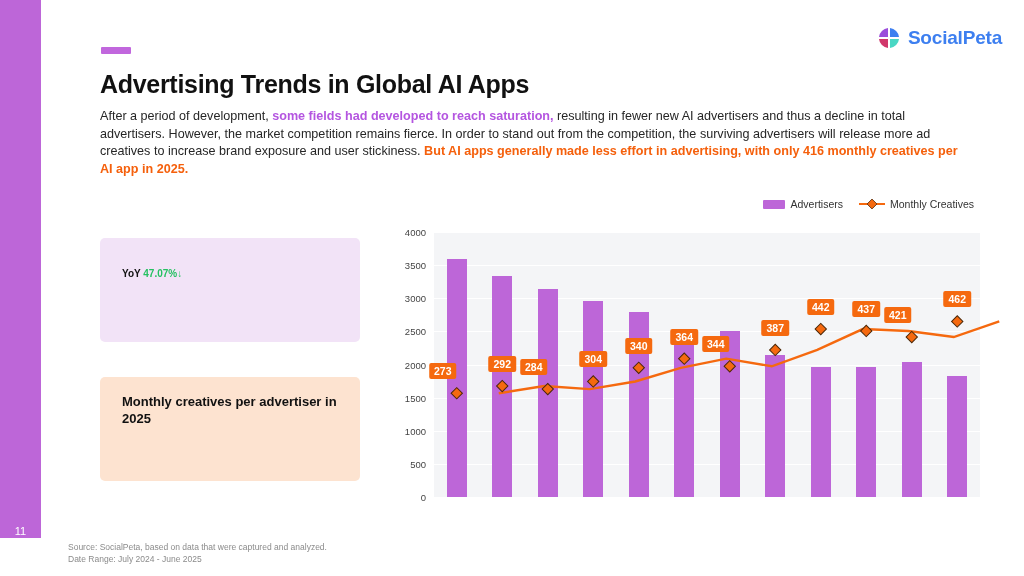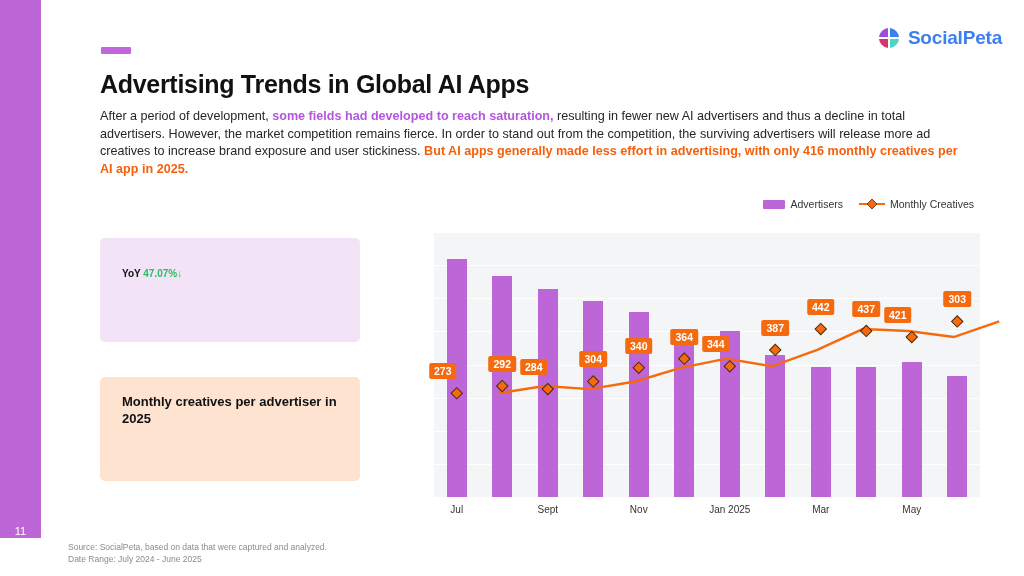--- a/index.html
+++ b/index.html
@@ -152,20 +152,31 @@
         <svg class="legend-line" viewBox="0 0 26 10" xmlns="http://www.w3.org/2000/svg">
           <line x1="0" y1="5" x2="26" y2="5" stroke="#f5690f" stroke-width="2"></line>
           <rect x="9.5" y="1.5" width="7" height="7" transform="rotate(45 13 5)" fill="#f5690f" stroke="#5b3010" stroke-width="0.8"></rect>
         </svg>
       </span>
       <span>Monthly Creatives</span>
     </div>
   </div>
 
   <div class="plot-wrap">
+    <div class="y-axis" id="y-axis">
+        <div class="y-tick" style="top: 0px;">4000</div>
+        <div class="y-tick" style="top: 33.125px;">3500</div>
+        <div class="y-tick" style="top: 66.25px;">3000</div>
+        <div class="y-tick" style="top: 99.375px;">2500</div>
+        <div class="y-tick" style="top: 132.5px;">2000</div>
+        <div class="y-tick" style="top: 165.625px;">1500</div>
+        <div class="y-tick" style="top: 198.75px;">1000</div>
+        <div class="y-tick" style="top: 231.875px;">500</div>
+        <div class="y-tick" style="top: 265px;">0</div>
+      </div>
     <div class="plot" id="plot">
         <div class="gridline" style="top: 231.875px;"></div>
         <div class="gridline" style="top: 198.75px;"></div>
         <div class="gridline" style="top: 165.625px;"></div>
         <div class="gridline" style="top: 132.5px;"></div>
         <div class="gridline" style="top: 99.375px;"></div>
         <div class="gridline" style="top: 66.25px;"></div>
         <div class="gridline" style="top: 33.125px;"></div>
         <div class="gridline" style="top: 0px;"></div>
       <div class="bars" id="bars">
@@ -205,29 +216,21 @@
         <div class="dlabel" style="left: 110.25px; top: 132.038px; background: rgb(245, 105, 15);">292</div>
         <div class="dlabel" style="left: 141.75px; top: 135.078px; background: rgb(245, 105, 15);">284</div>
         <div class="dlabel" style="left: 201.25px; top: 127.478px; background: rgb(245, 105, 15);">304</div>
         <div class="dlabel" style="left: 246.75px; top: 113.798px; background: rgb(245, 105, 15);">340</div>
         <div class="dlabel" style="left: 292.25px; top: 104.678px; background: rgb(245, 105, 15);">364</div>
         <div class="dlabel" style="left: 323.75px; top: 112.278px; background: rgb(245, 105, 15);">344</div>
         <div class="dlabel" style="left: 383.25px; top: 95.9379px; background: rgb(245, 105, 15);">387</div>
         <div class="dlabel" style="left: 428.75px; top: 75.0376px; background: rgb(245, 105, 15);">442</div>
         <div class="dlabel" style="left: 474.25px; top: 76.9376px; background: rgb(245, 105, 15);">437</div>
         <div class="dlabel" style="left: 505.75px; top: 83.0177px; background: rgb(245, 105, 15);">421</div>
-        <div class="dlabel" style="left: 565.25px; top: 67.4375px; background: rgb(245, 105, 15);">303</div>
-      </div>
-    <div class="x-axis" id="x-axis">
-        <div class="x-tick" style="left: 22.75px;">Jul</div>
-        <div class="x-tick" style="left: 113.75px;">Sept</div>
-        <div class="x-tick" style="left: 204.75px;">Nov</div>
-        <div class="x-tick" style="left: 295.75px;">Jan 2025</div>
-        <div class="x-tick" style="left: 386.75px;">Mar</div>
-        <div class="x-tick" style="left: 477.75px;">May</div>
+        <div class="dlabel" style="left: 565.25px; top: 67.4375px; background: rgb(245, 105, 15);">462</div>
       </div>
   </div>
 </div>
 
 <div class="footer">
   <div>Source: SocialPeta, based on data that were captured and analyzed.</div>
   <div>Date Range: July 2024 - June 2025</div>
 </div>
 
 </body></html>

